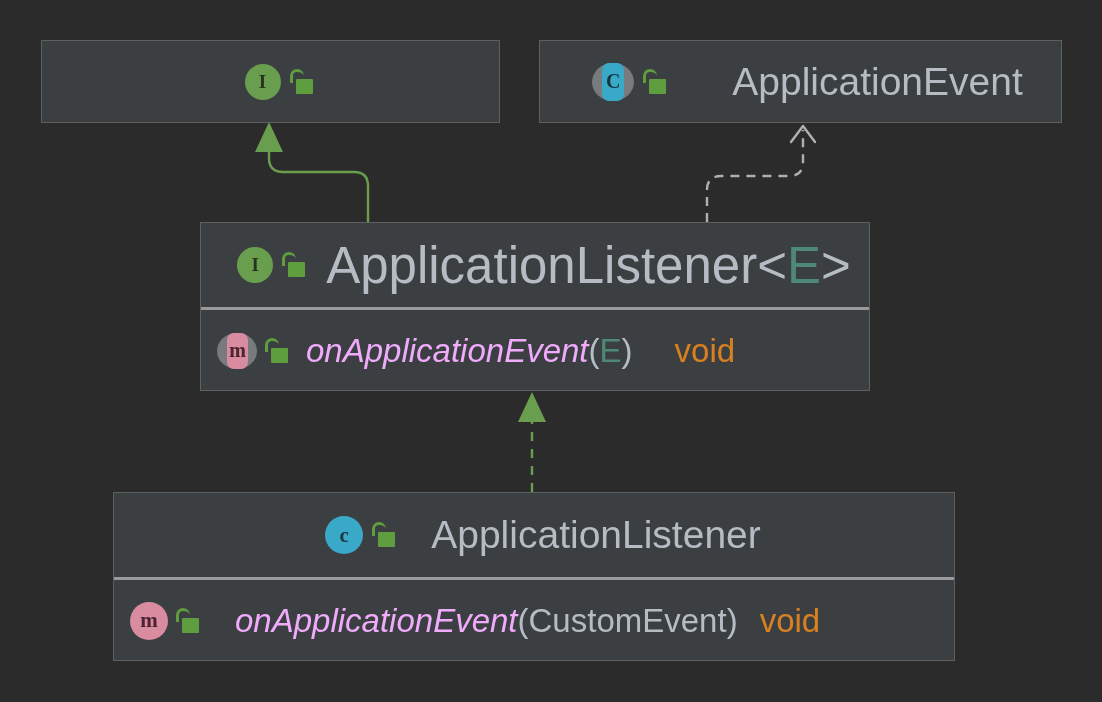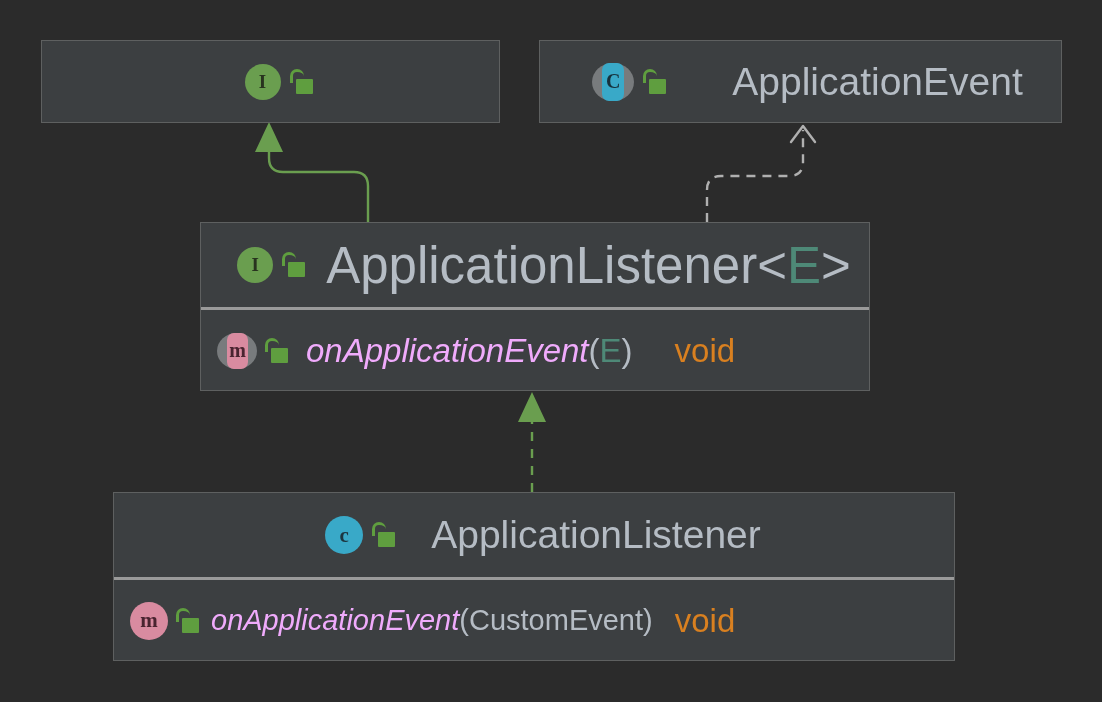--- a/index.html
+++ b/index.html
@@ -223,21 +223,21 @@
     <div class="divider"></div>
 
     <div class="node-row" style="height:81px; padding-left:16px;">
       <span class="icon-wrap" style="width:38px; height:38px;">
         <span class="badge method" style="width:38px; height:38px; font-size:21px;">m</span>
       </span>
       <span class="lock" style="width:24px; height:30px; margin-left:7px;">
         <span class="shackle" style="left:1px; top:2px; width:11px; height:11px;"></span>
         <span class="body" style="left:7px; top:12px; width:17px; height:15px;"></span>
       </span>
-      <span style="margin-left:12px; font-size:29px;">
+      <span style="margin-left:36px; font-size:33px;">
         <span class="method-name">onApplicationEvent</span><span class="param-paren">(</span><span class="param-type-plain">CustomEvent</span><span class="param-paren">)</span>
       </span>
       <span class="return-type" style="font-size:33px; margin-left:22px;">void</span>
     </div>
   </div>
 
 
 </div>
 
 </body></html>

